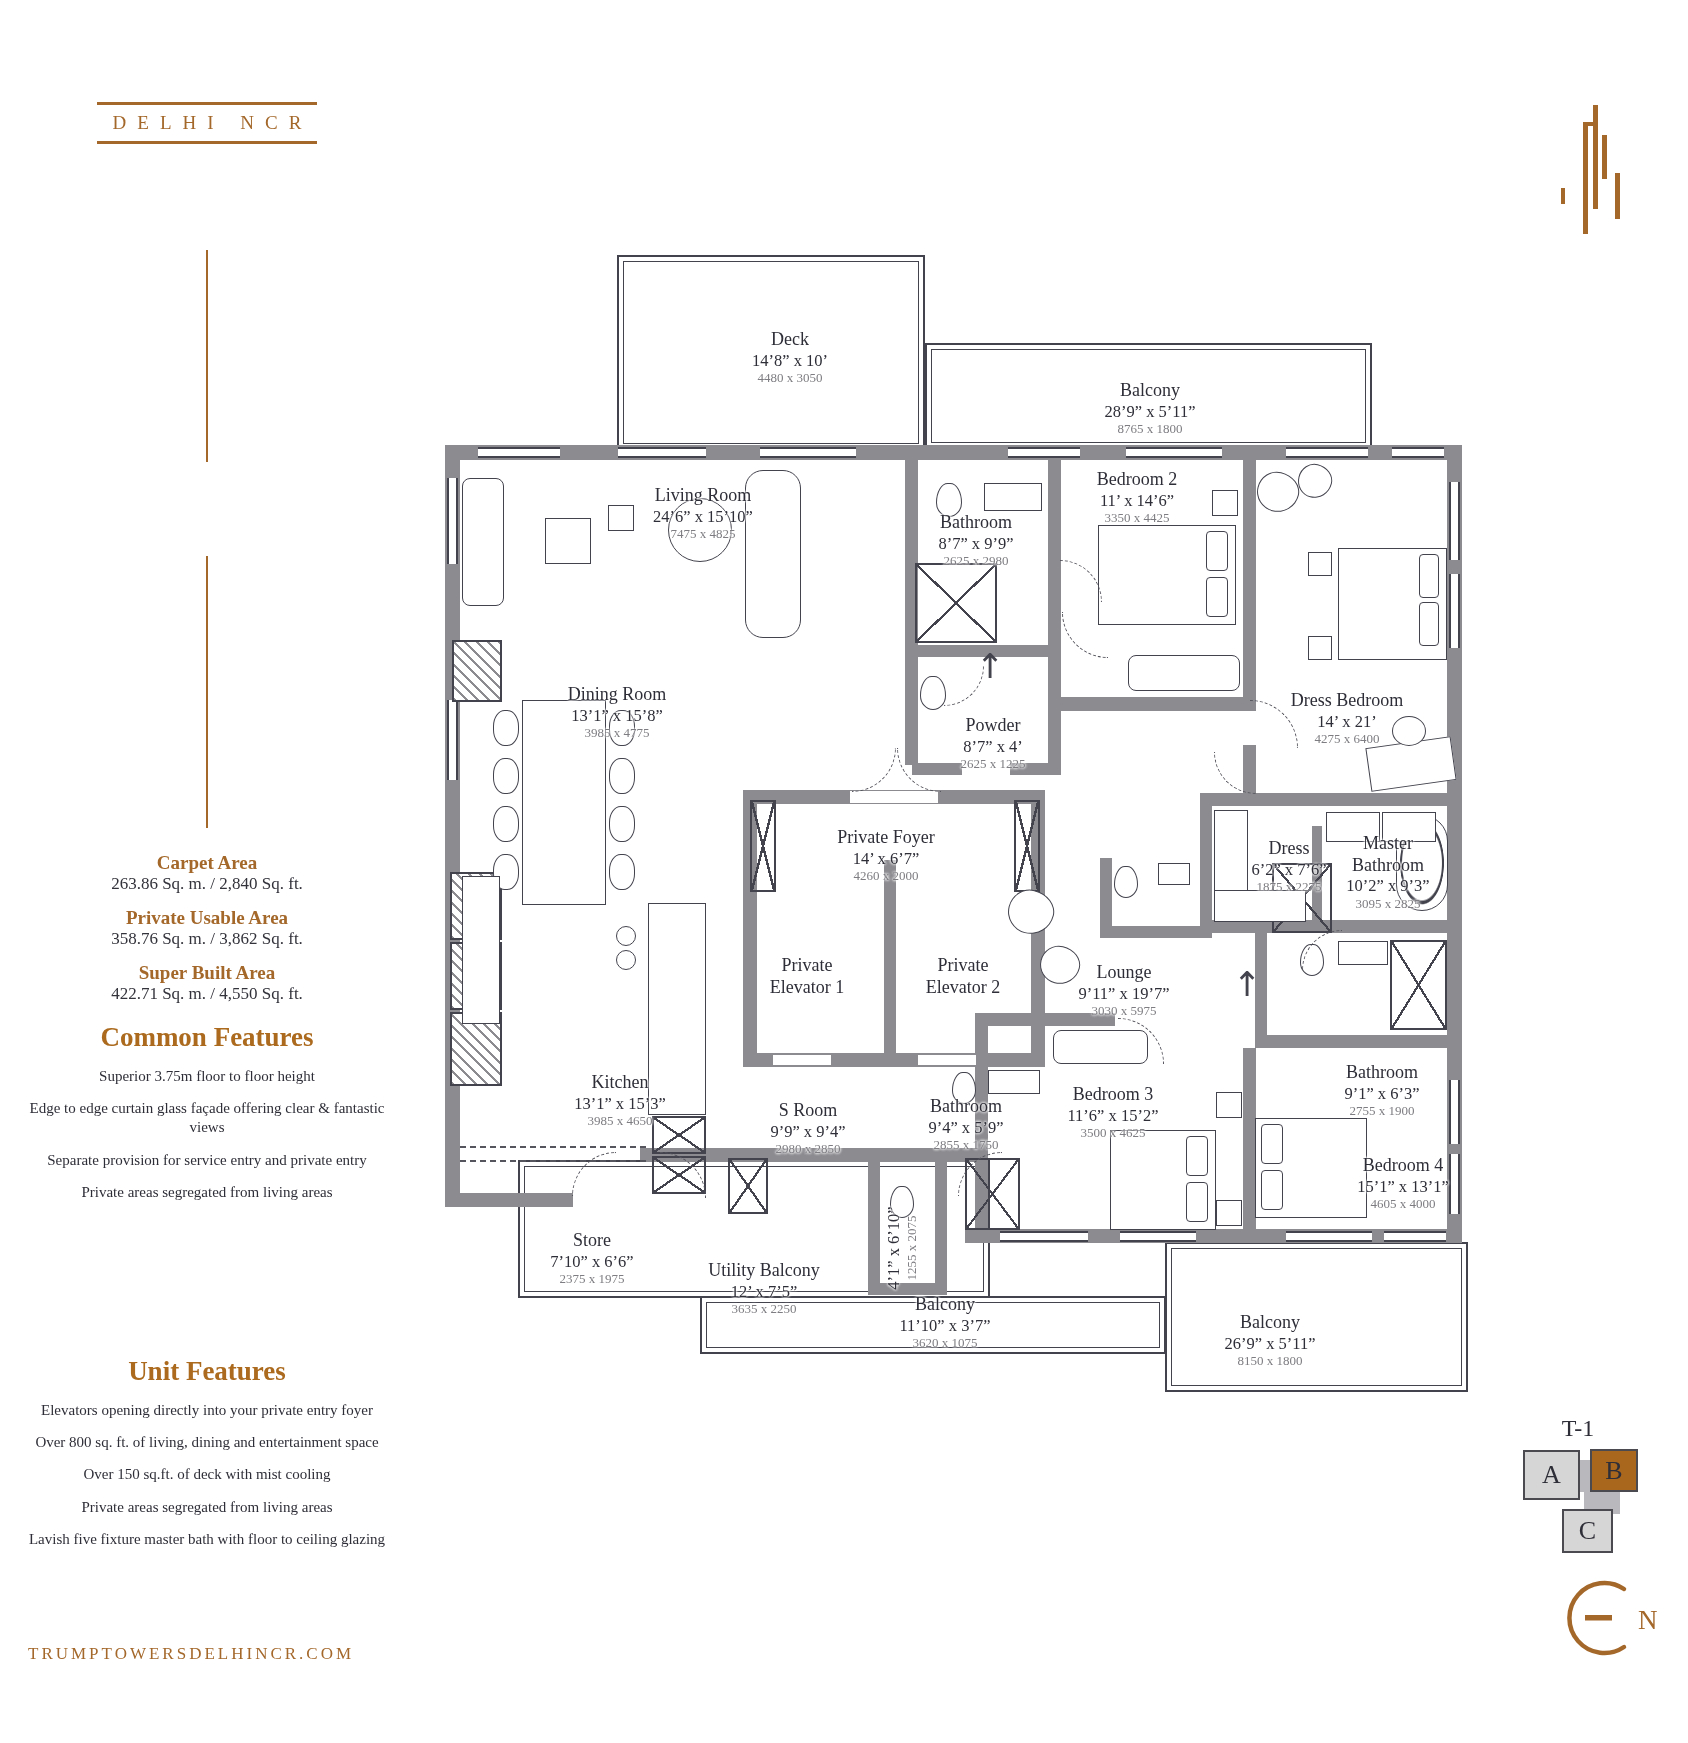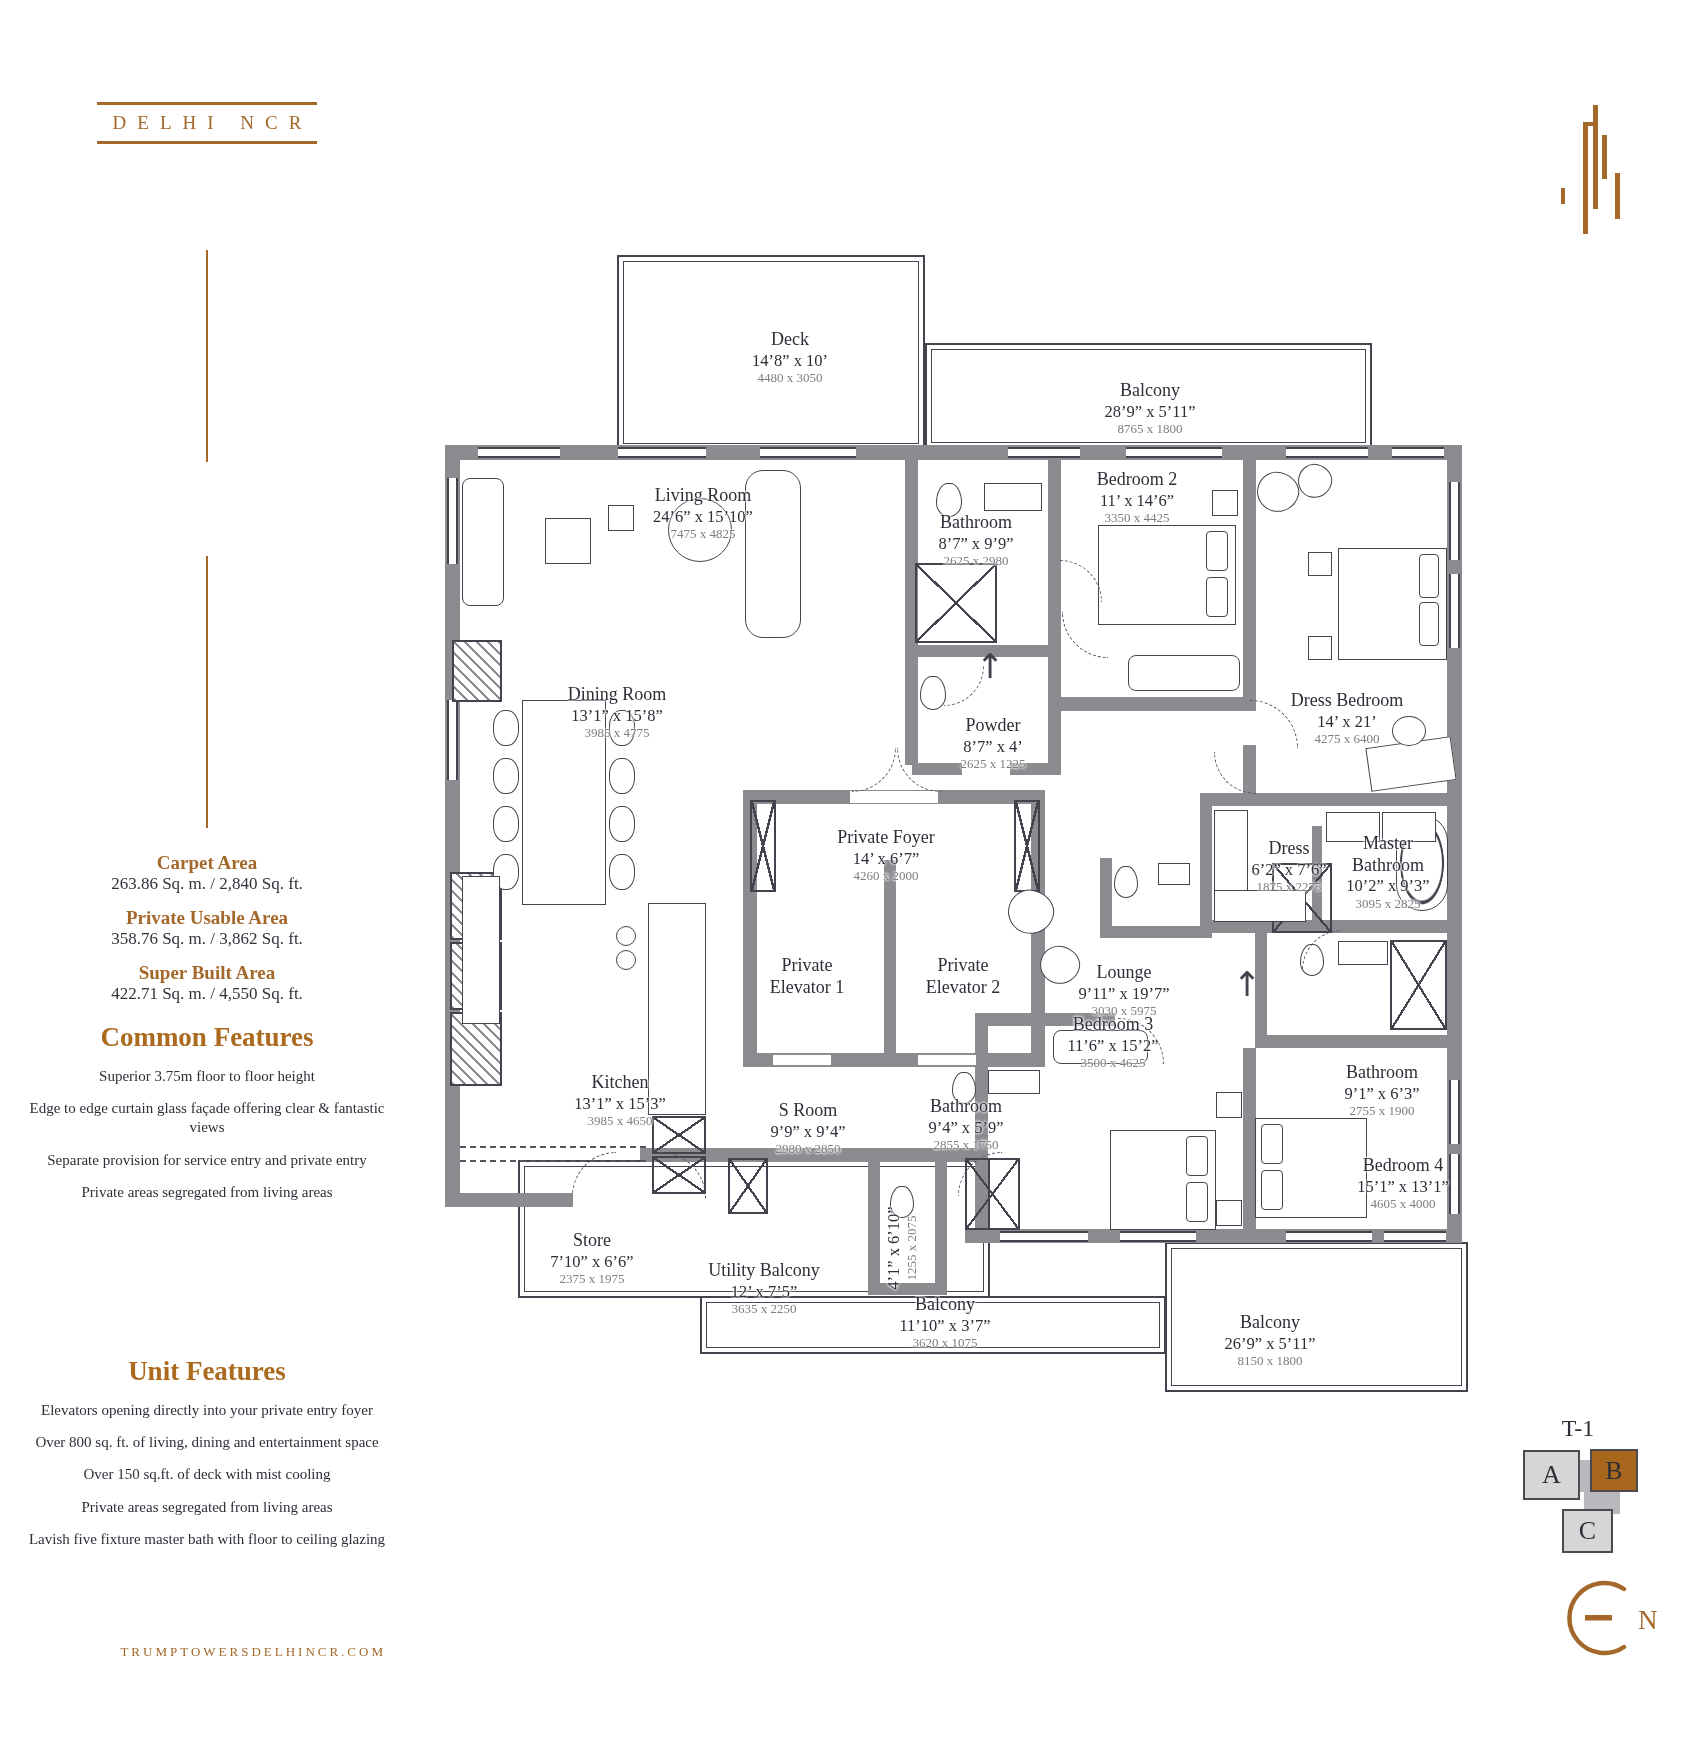--- a/index.html
+++ b/index.html
@@ -20,22 +20,22 @@
     font-size:35px;font-weight:normal;letter-spacing:3px;color:#a4682b;white-space:nowrap}
   .areas{position:absolute;left:40px;top:852px;width:334px;text-align:center}
   .area{margin-bottom:13px}
   .area-label{font-size:19px;font-weight:bold;color:#a4682b}
   .area-value{font-size:17px;color:#33333c}
   .features{position:absolute;left:28px;width:358px;text-align:center}
   .features.common{top:1022px}
   .features.unitf{top:1356px}
   .feat-head{font-size:27px;font-weight:bold;color:#ab6a1e;margin-bottom:14px}
   .feat{font-size:15px;line-height:1.28;margin-bottom:13px;color:#2e2e38}
-  .website{position:absolute;left:28px;top:1644px;width:358px;text-align:right;
-    font-size:13px;letter-spacing:3px;color:#a4682b}
+  .website{position:absolute;left:28px;top:1644px;width:358px;text-align:left;
+    font-size:17px;letter-spacing:3px;color:#a4682b}
 
   
   .tower-mark div{position:absolute;background:#a4682b}
   .tb1{left:1561px;top:188px;width:4px;height:16px}
   .tb2{left:1583px;top:122px;width:5px;height:112px}
   .tb2c{left:1583px;top:122px;width:15px;height:4px}
   .tb3{left:1593px;top:105px;width:5px;height:104px}
   .tb4{left:1602px;top:135px;width:5px;height:44px}
   .tb5{left:1615px;top:173px;width:5px;height:46px}
 
@@ -307,21 +307,21 @@
       <div class="room-label" style="left: 1388px; top: 872px;"><div class="rname">Master
 Bathroom</div><div class="rft">10’2” x 9’3”</div><div class="rmm">3095 x 2825</div></div>
       <div class="room-label" style="left: 807px; top: 977px;"><div class="rname">Private
 Elevator 1</div></div>
       <div class="room-label" style="left: 963px; top: 977px;"><div class="rname">Private
 Elevator 2</div></div>
       <div class="room-label" style="left: 1124px; top: 990px;"><div class="rname">Lounge</div><div class="rft">9’11” x 19’7”</div><div class="rmm">3030 x 5975</div></div>
       <div class="room-label" style="left: 620px; top: 1100px;"><div class="rname">Kitchen</div><div class="rft">13’1” x 15’3”</div><div class="rmm">3985 x 4650</div></div>
       <div class="room-label" style="left: 808px; top: 1128px;"><div class="rname">S Room</div><div class="rft">9’9” x 9’4”</div><div class="rmm">2980 x 2850</div></div>
       <div class="room-label" style="left: 966px; top: 1124px;"><div class="rname">Bathroom</div><div class="rft">9’4” x 5’9”</div><div class="rmm">2855 x 1750</div></div>
-      <div class="room-label" style="left: 1113px; top: 1042px;"><div class="rname">Bedroom 3</div><div class="rft">11’6” x 15’2”</div><div class="rmm">3500 x 4625</div></div>
+      <div class="room-label" style="left: 1113px; top: 1112px;"><div class="rname">Bedroom 3</div><div class="rft">11’6” x 15’2”</div><div class="rmm">3500 x 4625</div></div>
       <div class="room-label" style="left: 1382px; top: 1090px;"><div class="rname">Bathroom</div><div class="rft">9’1” x 6’3”</div><div class="rmm">2755 x 1900</div></div>
       <div class="room-label" style="left: 1403px; top: 1183px;"><div class="rname">Bedroom 4</div><div class="rft">15’1” x 13’1”</div><div class="rmm">4605 x 4000</div></div>
       <div class="room-label" style="left: 592px; top: 1258px;"><div class="rname">Store</div><div class="rft">7’10” x 6’6”</div><div class="rmm">2375 x 1975</div></div>
       <div class="room-label" style="left: 764px; top: 1288px;"><div class="rname">Utility Balcony</div><div class="rft">12’ x 7’5”</div><div class="rmm">3635 x 2250</div></div>
       <div class="room-label" style="left: 945px; top: 1322px;"><div class="rname">Balcony</div><div class="rft">11’10” x 3’7”</div><div class="rmm">3620 x 1075</div></div>
       <div class="room-label" style="left: 1270px; top: 1340px;"><div class="rname">Balcony</div><div class="rft">26’9” x 5’11”</div><div class="rmm">8150 x 1800</div></div>
       <div class="room-label" style="left: 902px; top: 1248px; transform: translate(-50%, -50%) rotate(-90deg);"><div class="rft">4’1” x 6’10”</div><div class="rmm">1255 x 2075</div></div>
     </div>
 
   <div class="arrow" style="left:990px;top:666px">↑</div>

